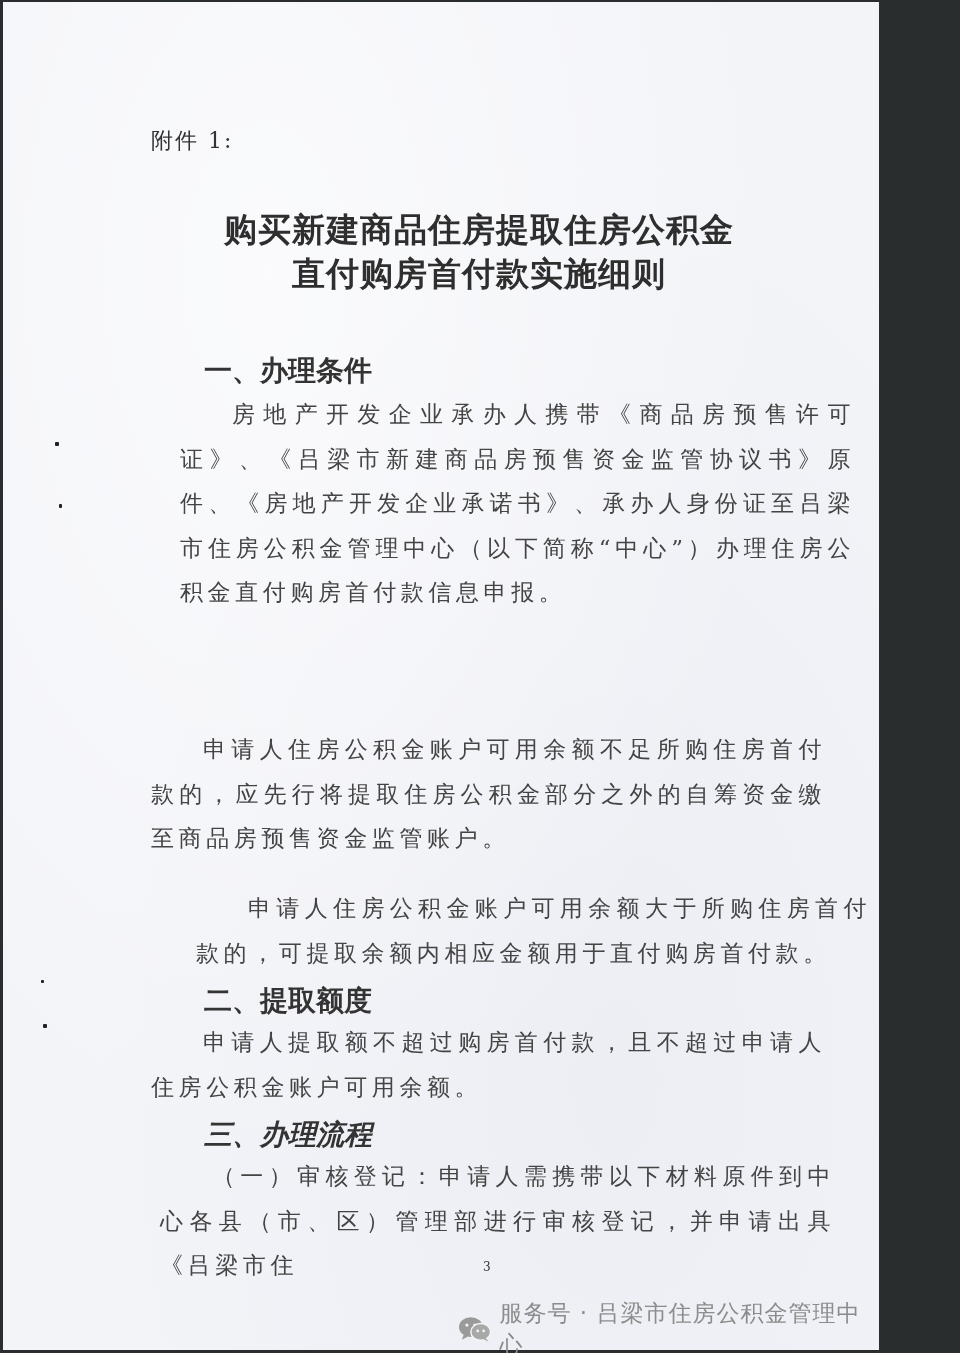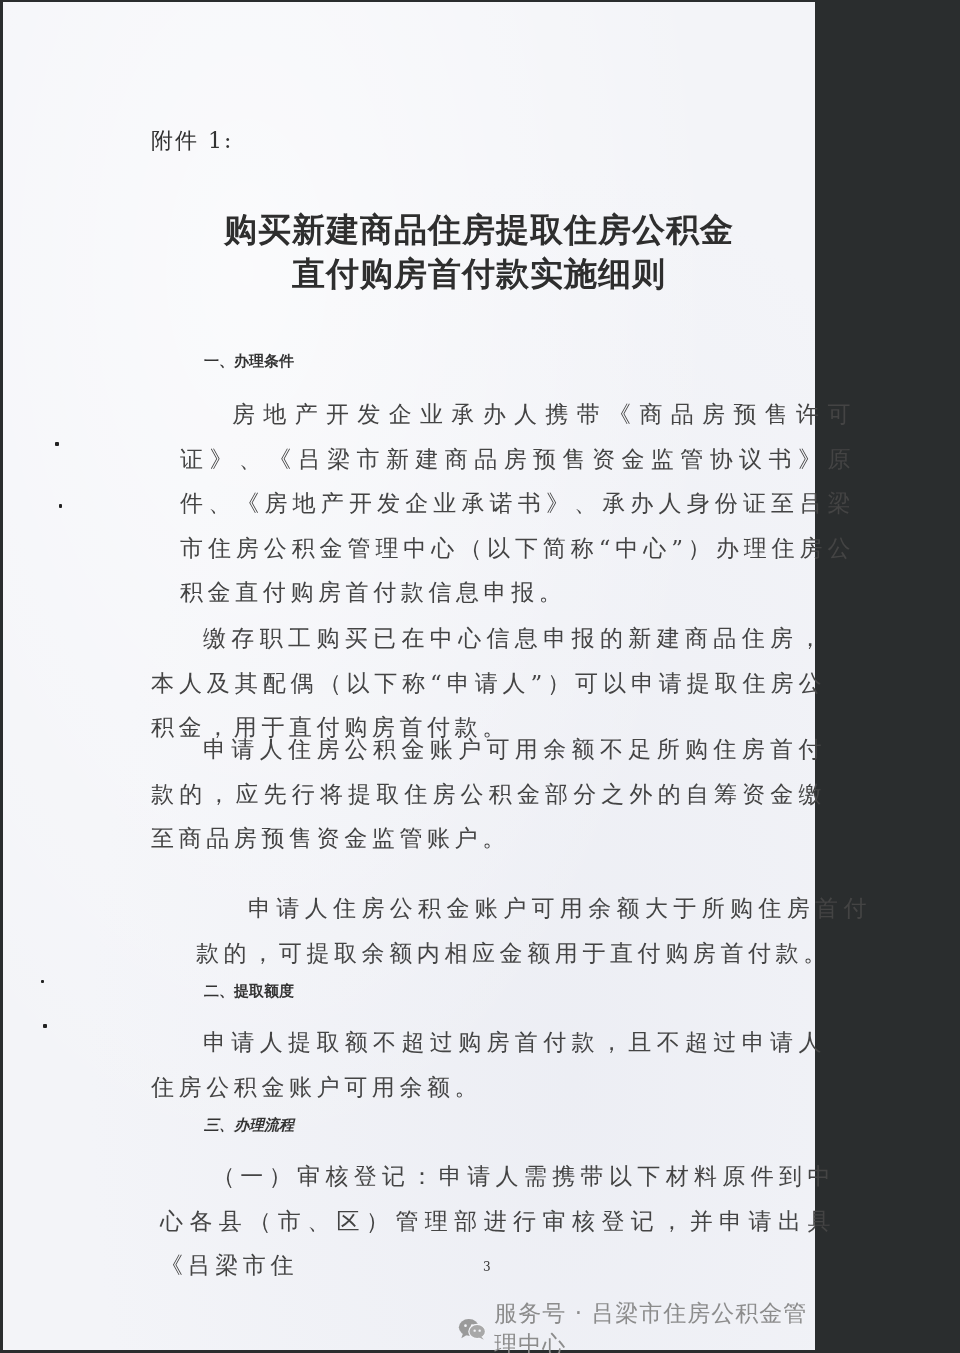--- a/index.html
+++ b/index.html
@@ -3,21 +3,21 @@
 <meta charset="utf-8">
 <style>
   html, body { margin: 0; padding: 0; }
   body {
     width: 960px; height: 1353px; overflow: hidden;
     background: #2a2d2e;
     font-family: "DejaVu Serif", "Liberation Serif", serif;
     color: #3a3a3a;
   }
   .page {
-    position: absolute; left: 3px; top: 2px; width: 812px; height: 1348px;
+    position: absolute; left: 3px; top: 2px; width: 876px; height: 1348px;
     background: #f3f4f8;
     background-image:
       radial-gradient(ellipse at 30% 20%, rgba(255,255,255,0.6), rgba(255,255,255,0) 60%),
       radial-gradient(ellipse at 70% 80%, rgba(230,232,240,0.5), rgba(255,255,255,0) 60%);
   }
   .attachment {
     position: absolute; left: 148px; top: 124px;
     font-size: 22px; letter-spacing: 2px; color: #333;
   }
   .title {
@@ -28,21 +28,21 @@
   .title.l1 { top: 204px; left: -24px; }
   .title.l2 { top: 248px; left: -24px; }
   .text {
     position: absolute; left: 148px; width: 675px;
     font-size: 23px; line-height: 44.5px; letter-spacing: 4.6px;
     color: #444; text-align: justify;
   }
   .heading {
     position: absolute; left: 201px;
     font-family: "DejaVu Sans", "Liberation Sans", sans-serif;
-    font-size: 15px; font-weight: bold; color: #333;
+    font-size: 28px; font-weight: bold; color: #333;
   }
   .indent { text-indent: 52px; }
   .page-num {
     position: absolute; left: 480px; top: 1258px;
     font-size: 12px; color: #333;
   }
   .watermark {
     position: absolute; left: 455px; top: 1296px;
     display: flex; align-items: center; gap: 8px;
     font-family: "DejaVu Sans", "Liberation Sans", sans-serif;
@@ -56,21 +56,20 @@
 
 <div class="page">
 
   <div class="attachment">附件 1:</div>
 
   <div class="title l1">购买新建商品住房提取住房公积金</div>
   <div class="title l2">直付购房首付款实施细则</div>
 
   <div class="heading" style="top:350px;">一、办理条件</div>
   <div class="text indent" style="top:390px;margin-left:29px;">房地产开发企业承办人携带《商品房预售许可证》、《吕梁市新建商品房预售资金监管协议书》原件、《房地产开发企业承诺书》、承办人身份证至吕梁市住房公积金管理中心（以下简称“中心”）办理住房公积金直付购房首付款信息申报。</div>
-  <div class="text indent" style="top:614px;">缴存职工购买已在中心信息申报的新建商品住房，本人及其配偶（以下称“申请人”）可以申请提取住房公积金，用于直付购房首付款。</div>
   <div class="text indent" style="top:725px;">申请人住房公积金账户可用余额不足所购住房首付款的，应先行将提取住房公积金部分之外的自筹资金缴至商品房预售资金监管账户。</div>
   <div class="text indent" style="top:884px;margin-left:45px;">申请人住房公积金账户可用余额大于所购住房首付款的，可提取余额内相应金额用于直付购房首付款。</div>
 
   <div class="heading" style="top:980px;">二、提取额度</div>
   <div class="text indent" style="top:1018px;">申请人提取额不超过购房首付款，且不超过申请人住房公积金账户可用余额。</div>
 
   <div class="heading" style="top:1114px;font-style:italic;">三、办理流程</div>
   <div class="text indent" style="top:1152px;margin-left:9px;">（一）审核登记：申请人需携带以下材料原件到中心各县（市、区）管理部进行审核登记，并申请出具《吕梁市住</div>
 
   <div class="page-num">3</div>

